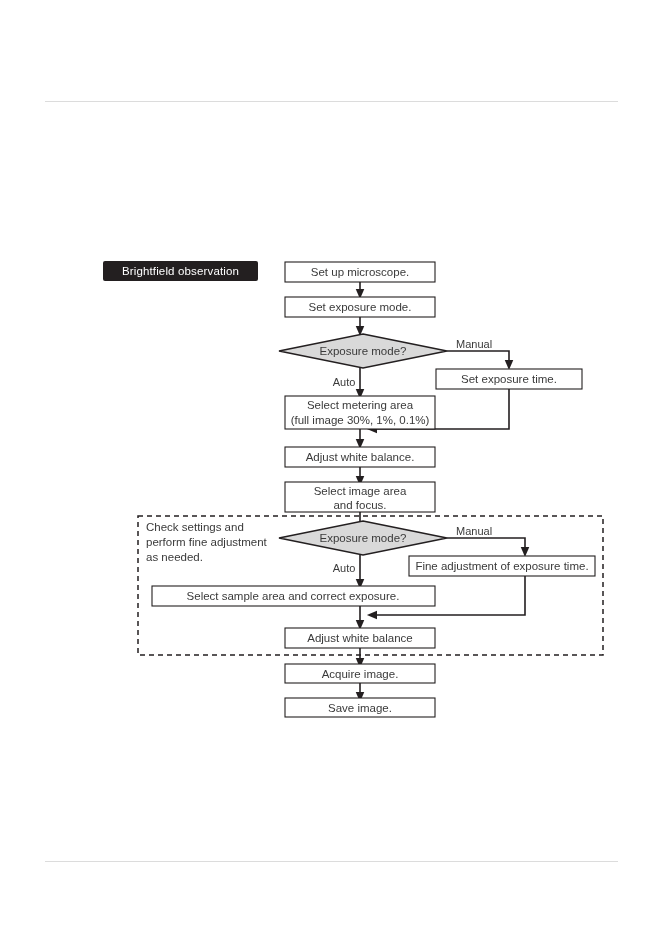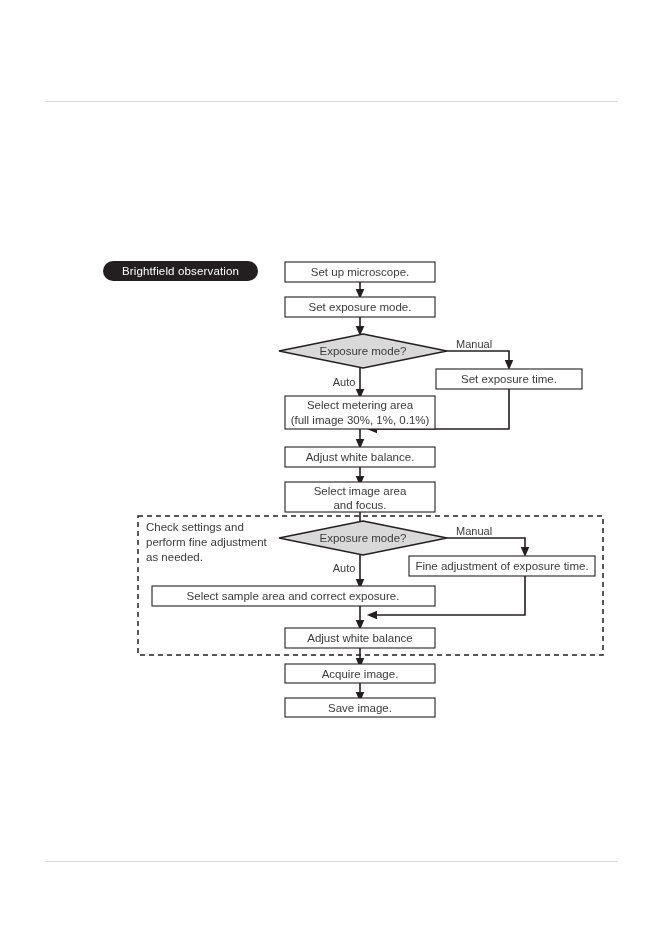--- a/index.html
+++ b/index.html
@@ -31,21 +31,21 @@
   .rule.bottom { top: 861px; }
 
   .badge {
     position: absolute;
     left: 103px;
     top: 261px;
     width: 155px;
     height: 20px;
     background: #231f20;
     color: #ffffff;
-    border-radius: 10px;
+    border-radius: 2px;
     font-size: 11.5px;
     line-height: 20px;
     text-align: center;
     letter-spacing: 0.15px;
     white-space: nowrap;
   }
 
   .flow {
     position: absolute;
     left: 0;

